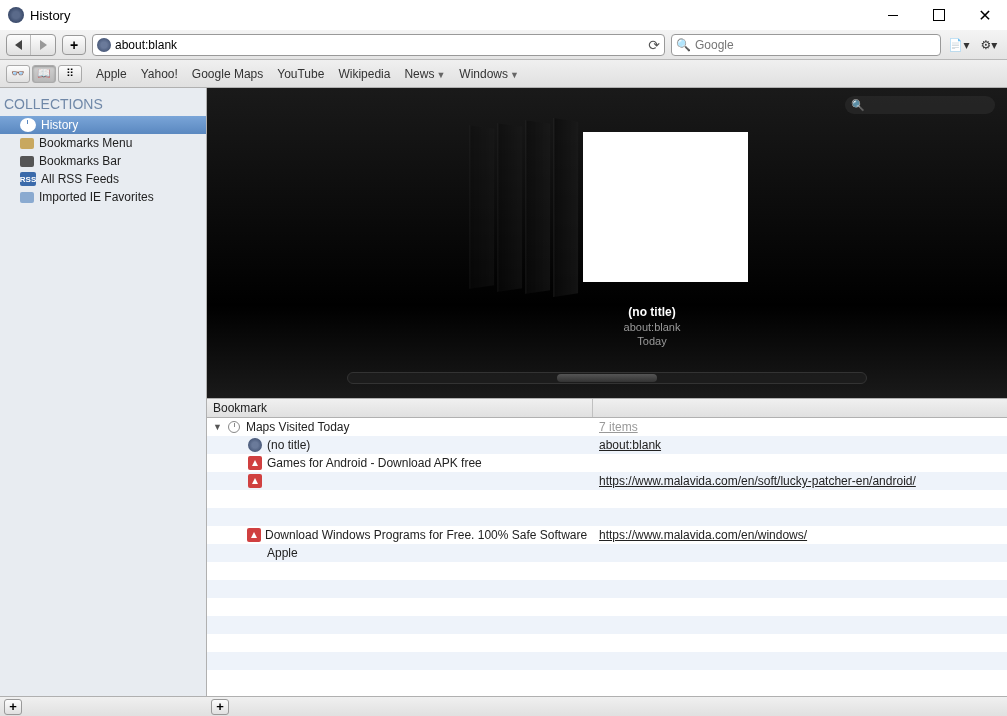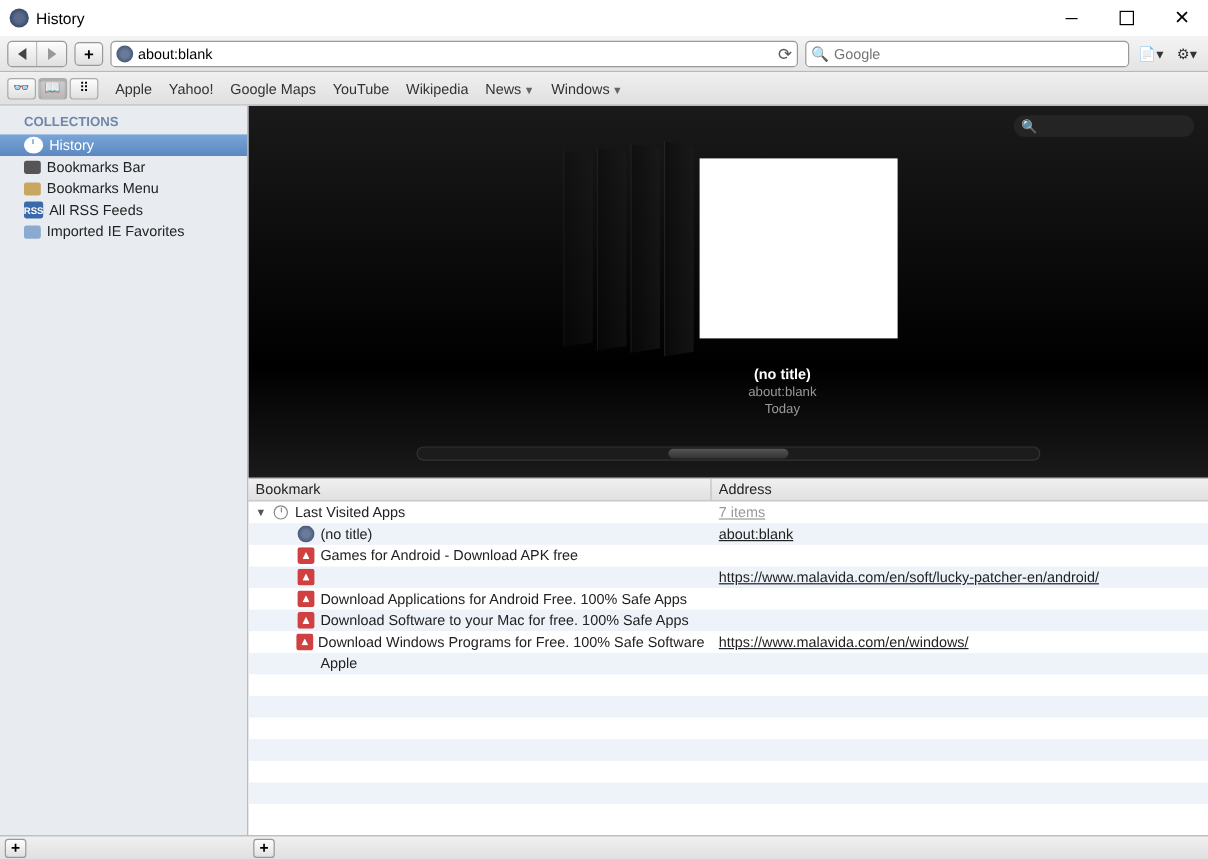--- a/index.html
+++ b/index.html
@@ -36,21 +36,21 @@
 .bookmarks-bar { height: 28px; background: linear-gradient(#f0f0f0, #e0e0e0); border-bottom: 1px solid #b0b0b0; display: flex; align-items: center; padding: 0 6px; gap: 14px; }
 .view-btns { display: flex; gap: 2px; }
 .view-btn { width: 24px; height: 18px; border: 1px solid #aaa; border-radius: 3px; background: linear-gradient(#fdfdfd, #e0e0e0); display: flex; align-items: center; justify-content: center; cursor: pointer; font-size: 11px; }
 .view-btn.active { background: linear-gradient(#d0d0d0, #b8b8b8); box-shadow: inset 0 1px 2px rgba(0,0,0,0.3); }
 .bm-link { color: #333; cursor: pointer; font-size: 12px; }
 .bm-link .dd { font-size: 9px; margin-left: 2px; color: #666; }
 
 
 .main { flex: 1; display: flex; overflow: hidden; }
 .sidebar { width: 207px; background: #e8ecf1; border-right: 1px solid #b0b0b0; padding: 4px 0; }
-.sb-header { color: #7088a8; font-weight: bold; font-size: 11px; padding: 4px 20px; }
+.sb-header { color: #7088a8; font-weight: normal; font-size: 14px; padding: 4px 4px; }
 .sb-item { display: flex; align-items: center; padding: 2px 10px 2px 20px; cursor: pointer; font-size: 12px; color: #222; }
 .sb-item.selected { background: linear-gradient(#7aa5d8, #5a88c0); color: #fff; }
 .sb-icon { width: 16px; height: 14px; margin-right: 5px; display: flex; align-items: center; justify-content: center; font-size: 11px; }
 .ic-clock { background: #888; border-radius: 50%; position: relative; }
 .sb-item.selected .ic-clock { background: #fff; }
 .ic-clock::after { content: ''; position: absolute; width: 1px; height: 4px; background: #fff; top: 2px; left: 7px; }
 .sb-item.selected .ic-clock::after { background: #5a88c0; }
 .ic-bookmark { background: #555; width: 14px; height: 11px; border-radius: 2px; }
 .ic-folder { background: #c8a860; width: 14px; height: 11px; border-radius: 2px; }
 .ic-rss { background: #3a6aaa; color: #fff; font-size: 8px; font-weight: bold; border-radius: 2px; padding: 1px 2px; }
@@ -67,21 +67,21 @@
 .cf-dark.d3 { height: 170px; opacity: 0.6; }
 .cf-dark.d4 { height: 175px; opacity: 0.7; }
 .cf-main { width: 165px; height: 150px; background: #fff; margin-left: 4px; }
 .cf-caption { margin-top: 10px; text-align: center; margin-left: 90px; }
 .cf-title { color: #fff; font-weight: bold; font-size: 12px; }
 .cf-sub { color: #999; font-size: 11px; margin-top: 2px; }
 .cf-scroll { position: absolute; bottom: 14px; left: 50%; transform: translateX(-50%); width: 520px; height: 12px; background: rgba(30,30,30,0.8); border: 1px solid #333; border-radius: 7px; display: flex; align-items: center; justify-content: center; }
 .cf-thumb { width: 100px; height: 8px; background: linear-gradient(#555, #333); border-radius: 4px; }
 
 
-.hist-header { height: 20px; background: linear-gradient(#f0f0f0, #e0e0e0); border-top: 1px solid #b0b0b0; border-bottom: 1px solid #b0b0b0; display: flex; }
+.hist-header { height: 20px; background: linear-gradient(#f0f0f0, #e0e0e0); border-top: 1px solid #b0b0b0; border-bottom: 1px solid #b0b0b0; display: flex; flex-direction: column; }
 .hist-col-bm { width: 386px; padding: 2px 6px; border-right: 1px solid #c0c0c0; font-size: 12px; color: #222; }
 .hist-col-addr { flex: 1; padding: 2px 6px; font-size: 12px; color: #222; }
 .hist-body { flex: 1; overflow-y: auto; background: #fff; }
 .hist-row { display: flex; height: 18px; align-items: center; }
 .hist-row.even { background: #eef3fa; }
 .hist-cell-bm { width: 386px; padding: 0 6px; display: flex; align-items: center; font-size: 12px; color: #222; overflow: hidden; white-space: nowrap; }
 .hist-cell-addr { flex: 1; padding: 0 6px; font-size: 12px; color: #222; overflow: hidden; white-space: nowrap; text-decoration: underline; }
 .hist-cell-addr.gray { color: #999; }
 .disclosure { margin-right: 4px; font-size: 9px; color: #555; }
 .row-icon { width: 16px; height: 14px; margin-right: 4px; display: flex; align-items: center; justify-content: center; }
@@ -149,26 +149,26 @@
 </div>
 
 <div class="main">
   <div class="sidebar">
     <div class="sb-header">COLLECTIONS</div>
     <div class="sb-item selected">
         <div class="sb-icon ic-clock"></div>
         <span>History</span>
       </div>
     <div class="sb-item">
+        <div class="sb-icon ic-folder"></div>
+        <span>Bookmarks Menu</span>
+      </div>
+    <div class="sb-item">
         <div class="sb-icon ic-bookmark"></div>
         <span>Bookmarks Bar</span>
-      </div>
-    <div class="sb-item">
-        <div class="sb-icon ic-folder"></div>
-        <span>Bookmarks Menu</span>
       </div>
     <div class="sb-item">
         <div class="sb-icon ic-rss">RSS</div>
         <span>All RSS Feeds</span>
       </div>
     <div class="sb-item">
         <div class="sb-icon ic-folder-blue"></div>
         <span>Imported IE Favorites</span>
       </div>
   </div>
@@ -199,21 +199,21 @@
       <div class="hist-col-bm">Bookmark</div>
       <div class="hist-col-addr">Address</div>
     </div>
     <div class="hist-body">
       <div class="hist-row">
         <div class="hist-cell-bm">
             <span class="disclosure">▼</span>
             <div class="row-icon">
               <div class="ic-clock-sm"></div>
             </div>
-            <span>Last Visited Apps</span>
+            <span>Maps Visited Today</span>
           </div>
         <div class="hist-cell-addr gray">7 items</div>
       </div>
       <div class="hist-row even">
         <div class="hist-cell-bm indent2">
             <div class="row-icon">
               <div class="ic-globe"></div>
             </div>
             <span>(no title)</span>
           </div>
@@ -229,34 +229,22 @@
       </div>
       <div class="hist-row even">
         <div class="hist-cell-bm indent2">
             <div class="row-icon">
               <div class="ic-mv"></div>
             </div>
           </div>
         <div class="hist-cell-addr">https://www.malavida.com/en/soft/lucky-patcher-en/android/</div>
       </div>
       <div class="hist-row">
-        <div class="hist-cell-bm indent2">
-            <div class="row-icon">
-              <div class="ic-mv"></div>
-            </div>
-            <span>Download Applications for Android Free. 100% Safe Apps</span>
-          </div>
-      </div>
-      <div class="hist-row even">
-        <div class="hist-cell-bm indent2">
-            <div class="row-icon">
-              <div class="ic-mv"></div>
-            </div>
-            <span>Download Software to your Mac for free. 100% Safe Apps</span>
-          </div>
+      </div>
+      <div class="hist-row even">
       </div>
       <div class="hist-row">
         <div class="hist-cell-bm indent2">
             <div class="row-icon">
               <div class="ic-mv"></div>
             </div>
             <span>Download Windows Programs for Free. 100% Safe Software</span>
           </div>
         <div class="hist-cell-addr">https://www.malavida.com/en/windows/</div>
       </div>

